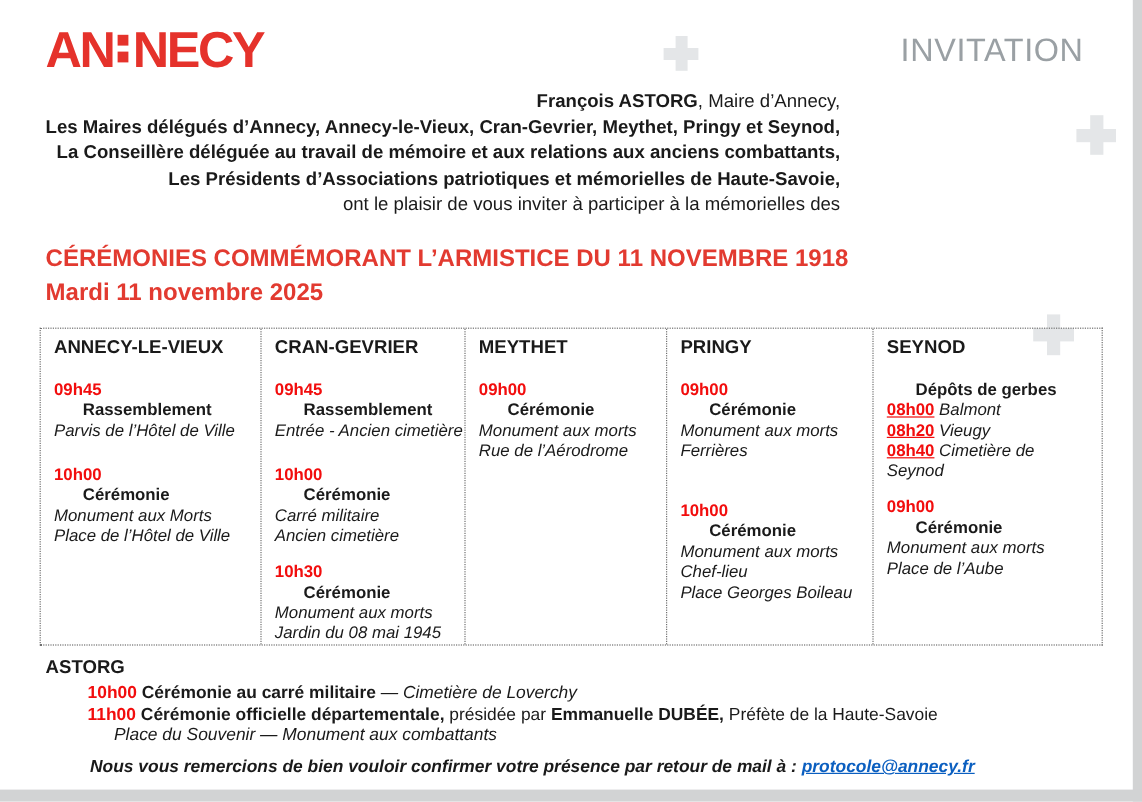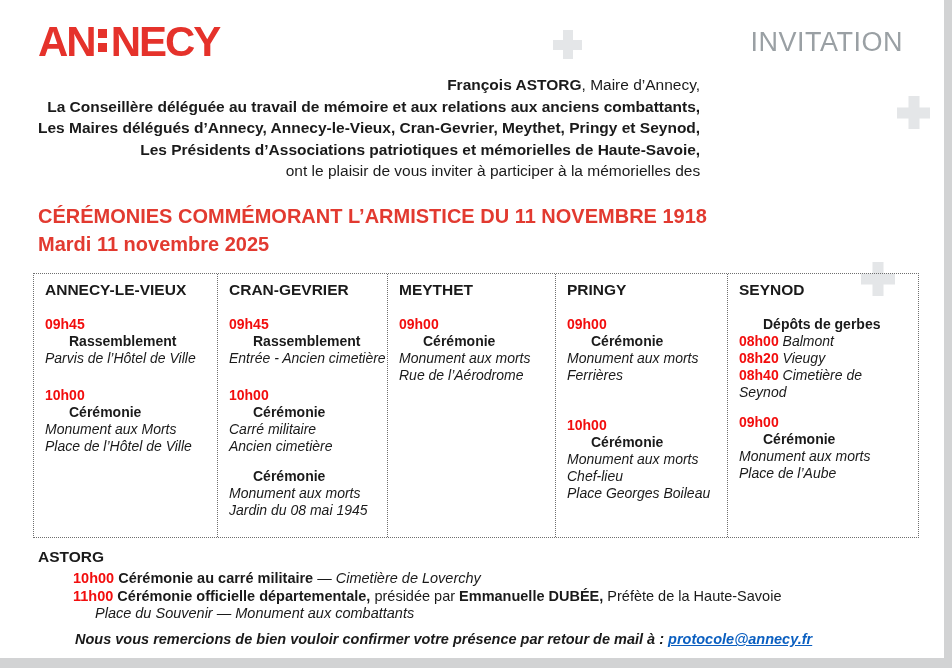--- a/index.html
+++ b/index.html
@@ -63,21 +63,21 @@
   .col:nth-child(2){width:170px;}
   .col:nth-child(3){width:168px;}
   .col:nth-child(4){width:172px;}
   .col:nth-child(5){width:190px;}
   .col-header{font-size:15.5px;font-weight:bold;line-height:19px;margin-bottom:17px;white-space:nowrap;}
   .block > div{font-size:14px;line-height:17px;}
   .ev-time{color:var(--time-red);font-weight:bold;}
   .ev-title{font-weight:bold;margin-left:24px;}
   .ev-loc{font-style:italic;white-space:nowrap;}
   .tl{font-style:italic;max-width:152px;}
-  .tl .time{color:var(--time-red);font-weight:bold;font-style:normal;}
+  .tl .time{color:var(--time-red);font-weight:bold;font-style:normal;text-decoration:underline;}
   .gap-one{margin-top:20px;}
   .gap-sm{margin-top:13px;}
   .gap-lg{margin-top:33px;}
 
   
   .annecy{position:absolute;left:38px;top:547px;z-index:2;}
   .annecy-header{font-size:15.5px;font-weight:bold;line-height:19px;margin-bottom:4px;}
   .a-line{margin-left:35px;font-size:14.5px;line-height:17.5px;white-space:nowrap;}
   .a-line.indent{margin-left:57px;}
   .s-time{color:var(--time-red);font-weight:bold;}
@@ -104,22 +104,22 @@
         <i></i>
         <i></i>
       </span>
       <span>NECY</span>
   </div>
 
   <div class="invitation">INVITATION</div>
 
   <section class="intro">
     <p><span class="b">François ASTORG</span><span>, Maire d’Annecy,</span></p>
+    <p class="b">Les Maires délégués d’Annecy, Annecy-le-Vieux, Cran-Gevrier, Meythet, Pringy et Seynod,</p>
     <p class="b">La Conseillère déléguée au travail de mémoire et aux relations aux anciens combattants,</p>
-    <p class="b">Les Maires délégués d’Annecy, Annecy-le-Vieux, Cran-Gevrier, Meythet, Pringy et Seynod,</p>
     <p class="b">Les Présidents d’Associations patriotiques et mémorielles de Haute-Savoie,</p>
     <p>ont le plaisir de vous inviter à participer à la mémorielles des</p>
   </section>
 
   <h1 class="title-main">CÉRÉMONIES COMMÉMORANT L’ARMISTICE DU 11 NOVEMBRE 1918</h1>
   <h2 class="title-date">Mardi 11 novembre 2025</h2>
 
   <div class="ctable">
       <div class="col">
         <div class="col-header">ANNECY-LE-VIEUX</div>
@@ -142,20 +142,21 @@
           <div class="ev-title">Rassemblement</div>
           <div class="ev-loc">Entrée - Ancien cimetière</div>
         </div>
         <div class="block gap-one">
           <div class="ev-time">10h00</div>
           <div class="ev-title">Cérémonie</div>
           <div class="ev-loc">Carré militaire</div>
           <div class="ev-loc">Ancien cimetière</div>
         </div>
         <div class="block gap-sm">
+          <div class="ev-time">10h30</div>
           <div class="ev-title">Cérémonie</div>
           <div class="ev-loc">Monument aux morts</div>
           <div class="ev-loc">Jardin du 08 mai 1945</div>
         </div>
       </div>
       <div class="col">
         <div class="col-header">MEYTHET</div>
         <div class="block">
           <div class="ev-time">09h00</div>
           <div class="ev-title">Cérémonie</div>

